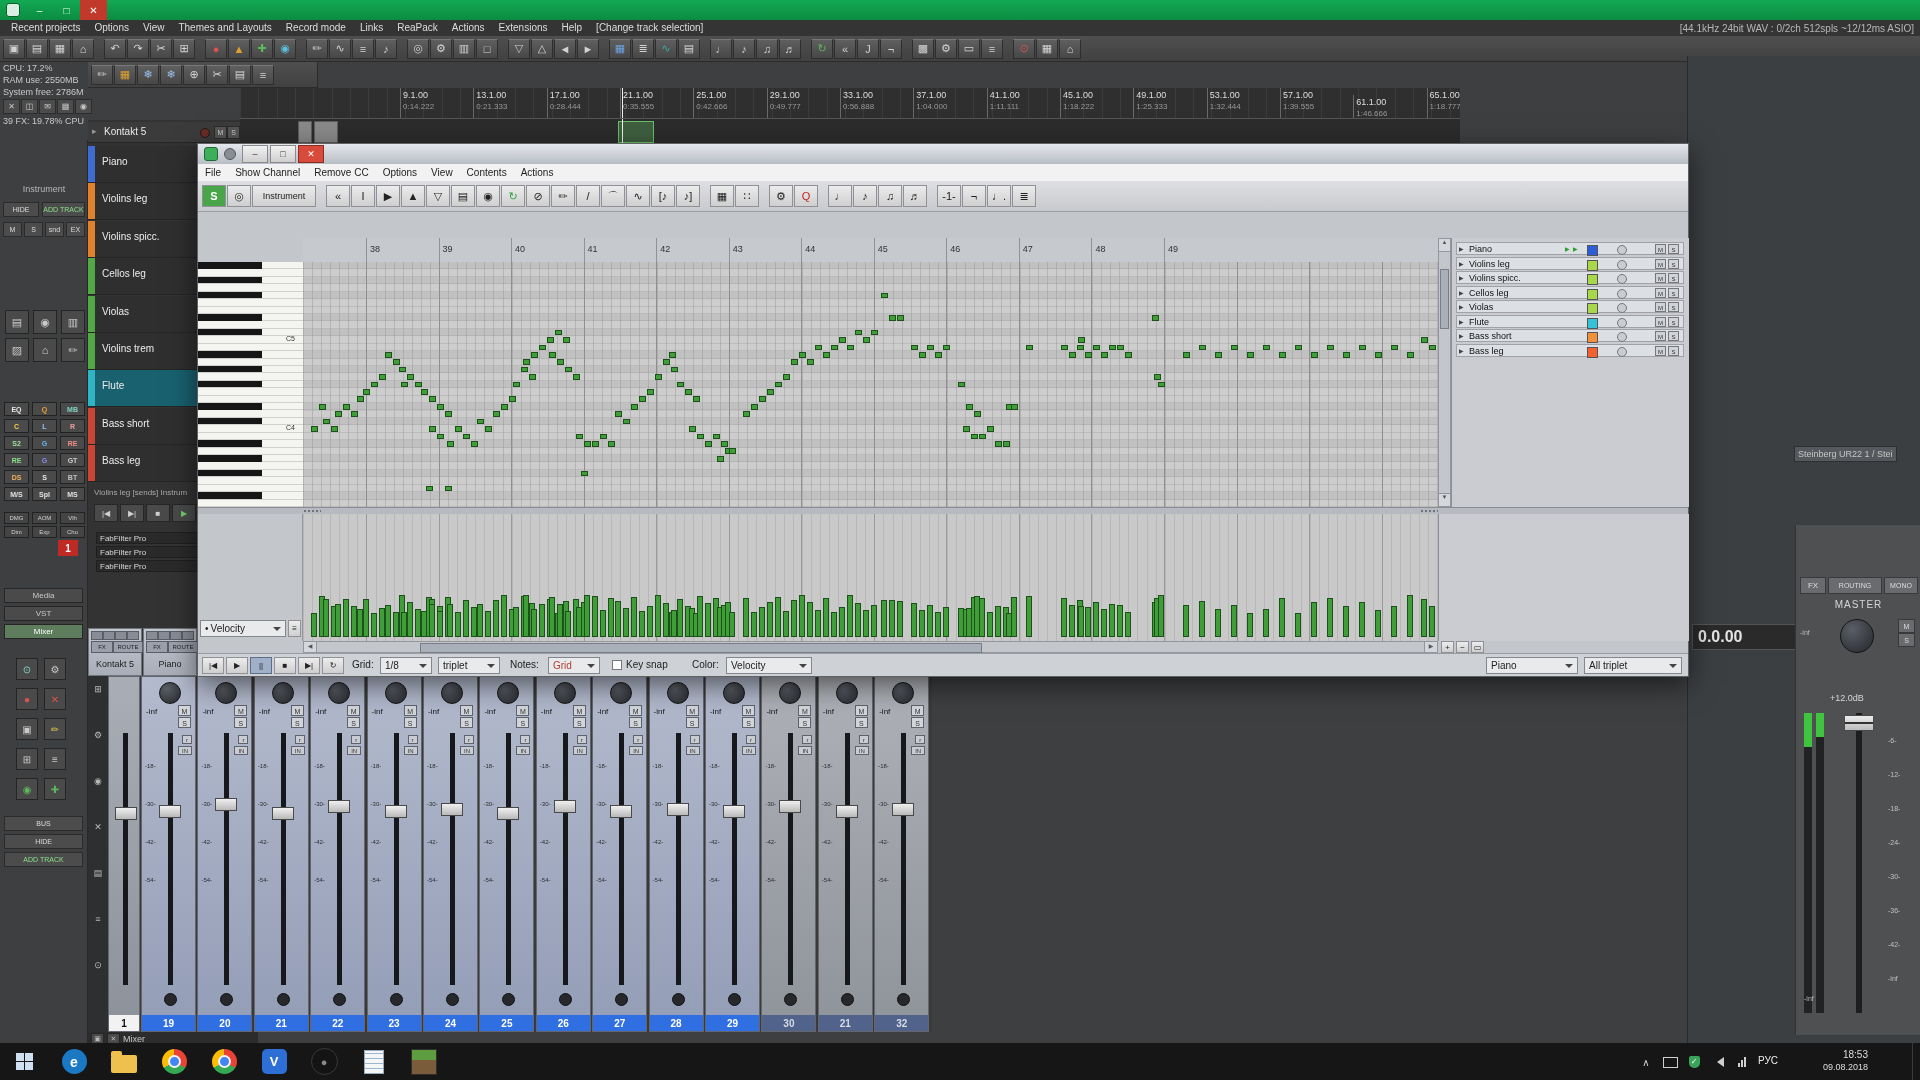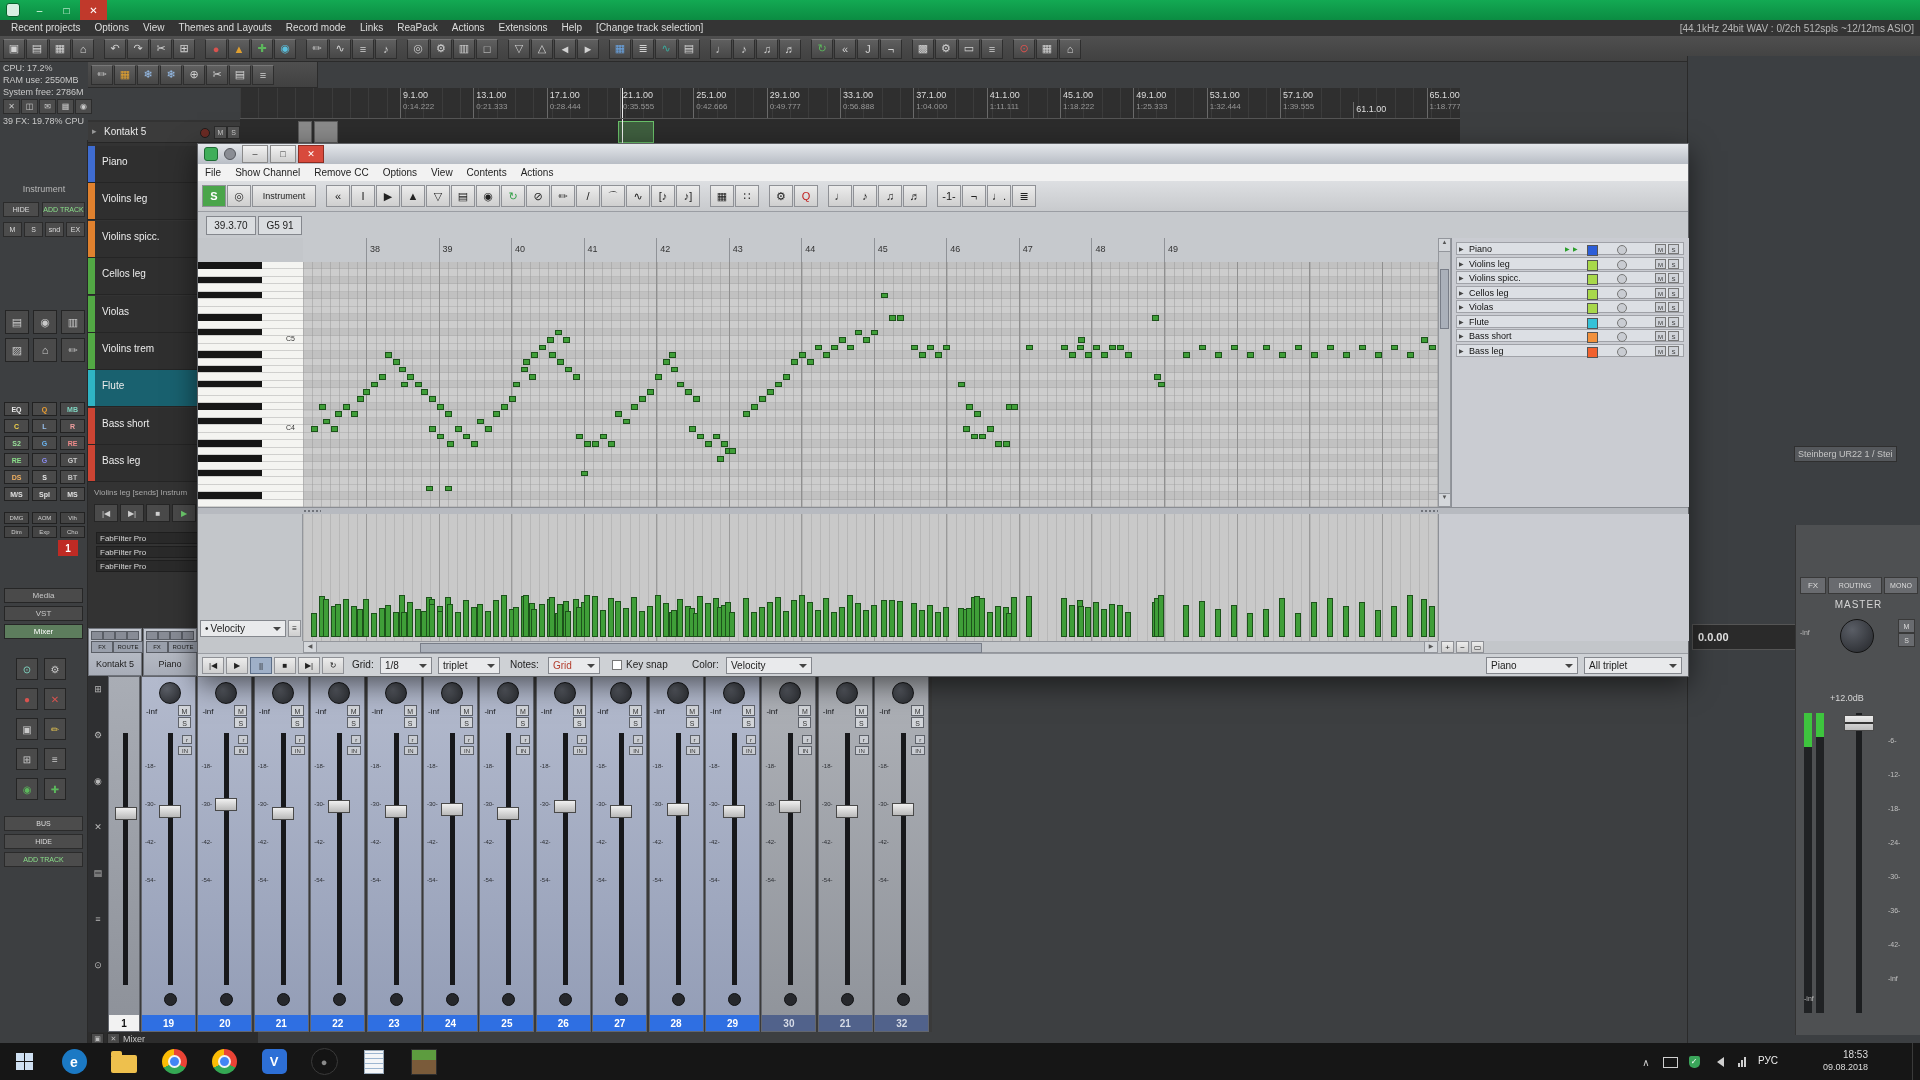--- a/index.html
+++ b/index.html
@@ -357,21 +357,21 @@
       <div style="position: absolute; left: 966.63px; top: 0px; width: 72px; height: 30px;">
         <div style="position: absolute; left: 0px; top: 0px; width: 1px; height: 30px; background: rgb(106, 106, 106);"></div>
         <div style="position: absolute; left: 3px; top: 2px; font-size: 9px; color: rgb(221, 221, 221);">53.1.00</div>
         <div style="position: absolute; left: 3px; top: 14px; font-size: 8px; color: rgb(151, 151, 151);">1:32.444</div>
       </div>
       <div style="position: absolute; left: 1039.96px; top: 0px; width: 72px; height: 30px;">
         <div style="position: absolute; left: 0px; top: 0px; width: 1px; height: 30px; background: rgb(106, 106, 106);"></div>
         <div style="position: absolute; left: 3px; top: 2px; font-size: 9px; color: rgb(221, 221, 221);">57.1.00</div>
         <div style="position: absolute; left: 3px; top: 14px; font-size: 8px; color: rgb(151, 151, 151);">1:39.555</div>
       </div>
-      <div style="position: absolute; left: 1113.29px; top: 14px; width: 72px; height: 30px;">
+      <div style="position: absolute; left: 1113.29px; top: 7px; width: 72px; height: 30px;">
         <div style="position: absolute; left: 0px; top: 0px; width: 1px; height: 30px; background: rgb(106, 106, 106);"></div>
         <div style="position: absolute; left: 3px; top: 2px; font-size: 9px; color: rgb(221, 221, 221);">61.1.00</div>
         <div style="position: absolute; left: 3px; top: 14px; font-size: 8px; color: rgb(151, 151, 151);">1:46.666</div>
       </div>
       <div style="position: absolute; left: 1186.62px; top: 0px; width: 72px; height: 30px;">
         <div style="position: absolute; left: 0px; top: 0px; width: 1px; height: 30px; background: rgb(106, 106, 106);"></div>
         <div style="position: absolute; left: 3px; top: 2px; font-size: 9px; color: rgb(221, 221, 221);">65.1.00</div>
         <div style="position: absolute; left: 3px; top: 14px; font-size: 8px; color: rgb(151, 151, 151);">1:18.777</div>
       </div>
       <div style="position: absolute; left: 382px; top: 0px; width: 1px; height: 30px; background: rgb(239, 239, 239);"></div>
@@ -728,21 +728,21 @@
 
   <div id="mixertab">
     <div class="tabbox">▣</div>
     <div class="tabbox">✕</div>
     <span>Mixer</span>
   </div>
 
   <div id="rightdock">
     <div style="position:absolute;left:106px;top:390px;background:#55585c;border:1px solid #2f2f2f;color:#c6c6c6;font-size:9px;padding:2px 3px;white-space:nowrap">Steinberg UR22 1 / Stei</div>
     <div style="position:absolute;left:4px;top:568px;width:112px;height:26px;background:#2a2a2a;border:1px solid #555;
-                color:#e4e4e4;font-size:11px;font-weight:bold;display:flex;align-items:center;padding-left:5px;box-sizing:border-box">0.0.00</div>
+                color:#e4e4e4;font-size:16px;font-weight:bold;display:flex;align-items:center;padding-left:5px;box-sizing:border-box">0.0.00</div>
   </div>
 
   <div id="master">
     <div class="mbtn" style="left:4px;top:52px;width:24px;height:15px;font-size:8px">FX</div>
     <div class="mbtn" style="left:32px;top:52px;width:52px;height:15px;font-size:7px">ROUTING</div>
     <div class="mbtn" style="left:88px;top:52px;width:32px;height:15px;font-size:7px">MONO</div>
     <div style="position:absolute;left:0;top:74px;width:125px;text-align:center;font-size:10px;letter-spacing:1px">MASTER</div>
     <div style="position:absolute;left:44px;top:94px;width:32px;height:32px;border-radius:50%;
                 background:radial-gradient(circle at 35% 30%,#5a5e66,#24262a);border:1px solid #141414"></div>
     <div style="position:absolute;left:4px;top:104px;font-size:7px;color:#bbb">-inf</div>
@@ -819,24 +819,20 @@
           <div class="mic">♩</div>
           <div class="mic">♪</div>
           <div class="mic">♫</div>
           <div class="mic">♬</div>
           <div class="gap"></div>
           <div class="mic">-1-</div>
           <div class="mic">¬</div>
           <div class="mic">♩.</div>
           <div class="mic">≣</div>
         </span>
-    </div>
-    <div id="posrow">
-      <div class="posbox" style="left:8px;width:48px">39.3.70</div>
-      <div class="posbox" style="left:60px;width:42px">G5  91</div>
     </div>
 
     <div id="rulercorner"></div>
     <div id="keys">
         <div style="position: absolute; left: 0px; top: 0px; width: 64px; height: 6.6px; background: rgb(22, 22, 22);"></div>
         <div style="position: absolute; left: 0px; top: 14.8px; width: 64px; height: 6.6px; background: rgb(22, 22, 22);"></div>
         <div style="position: absolute; left: 0px; top: 29.7px; width: 64px; height: 6.6px; background: rgb(22, 22, 22);"></div>
         <div style="position: absolute; left: 0px; top: 52px; width: 64px; height: 6.6px; background: rgb(22, 22, 22);"></div>
         <div style="position: absolute; left: 0px; top: 66.8px; width: 64px; height: 6.6px; background: rgb(22, 22, 22);"></div>
         <div style="position: absolute; left: 0px; top: 89.1px; width: 64px; height: 6.6px; background: rgb(22, 22, 22);"></div>

